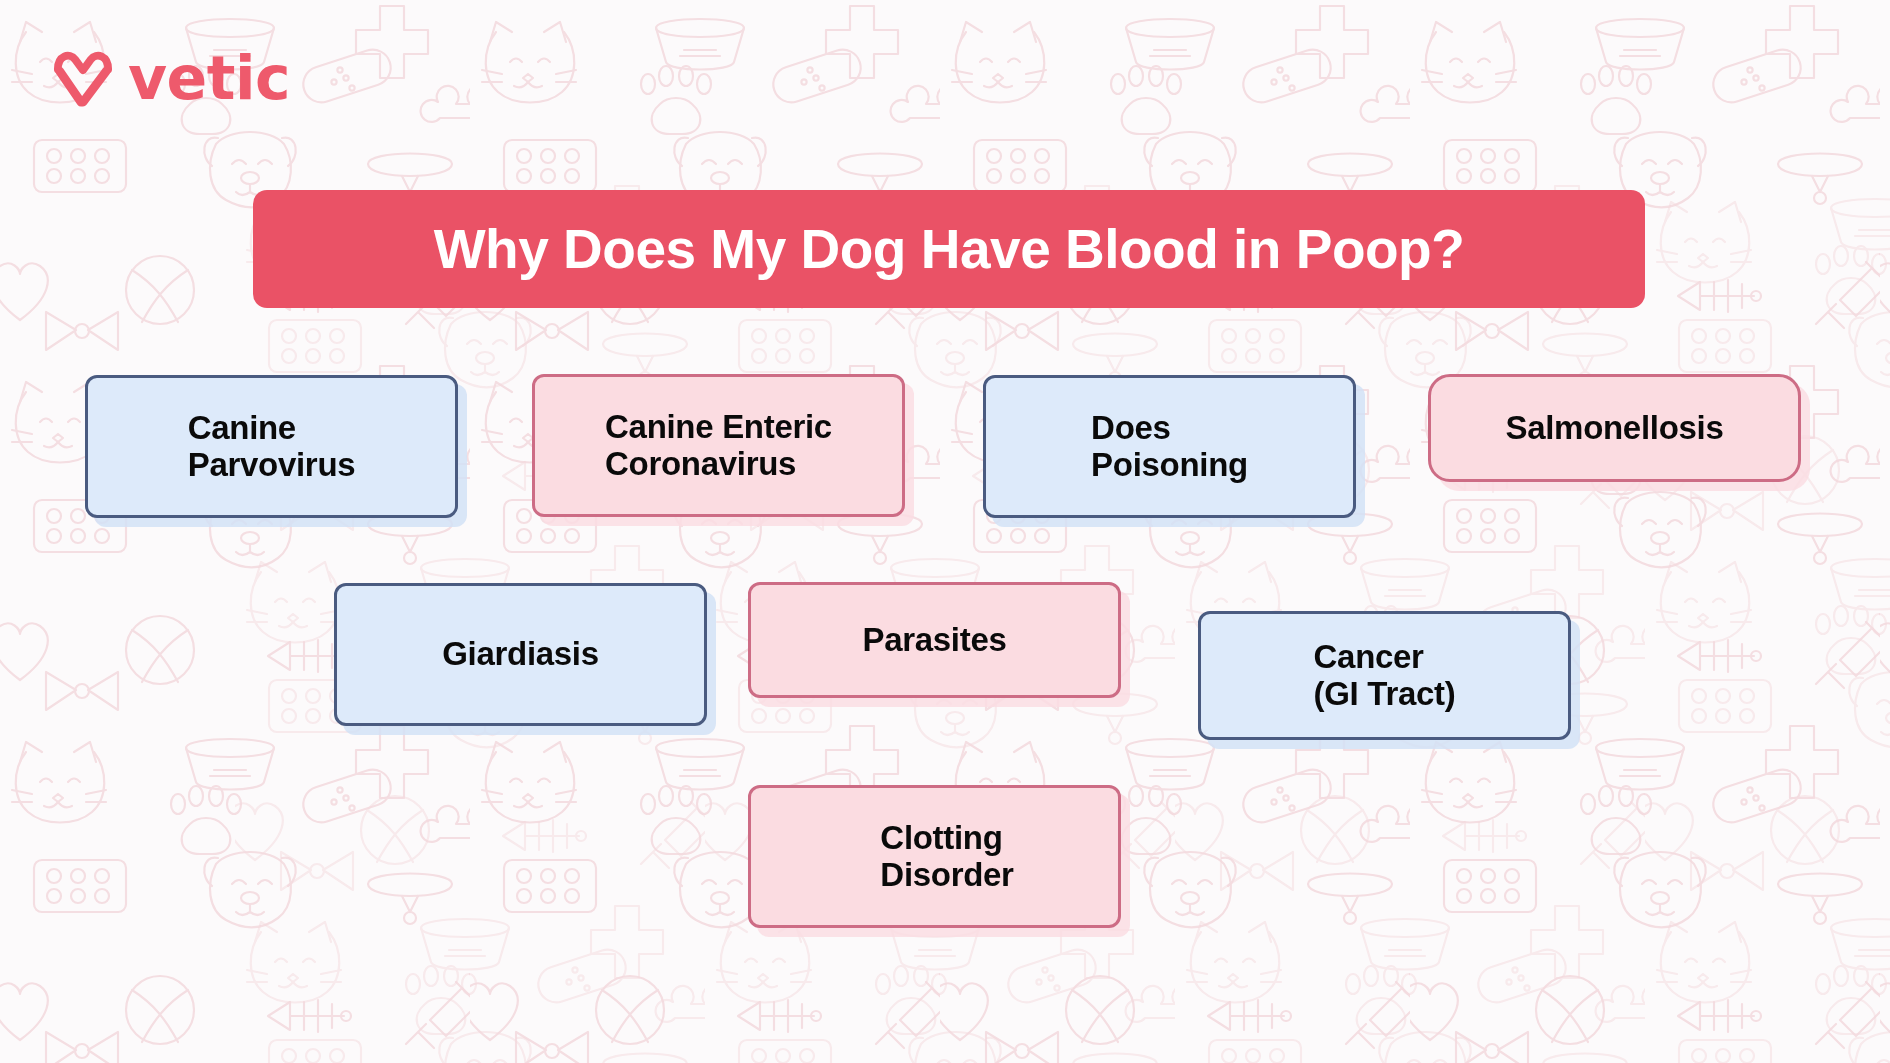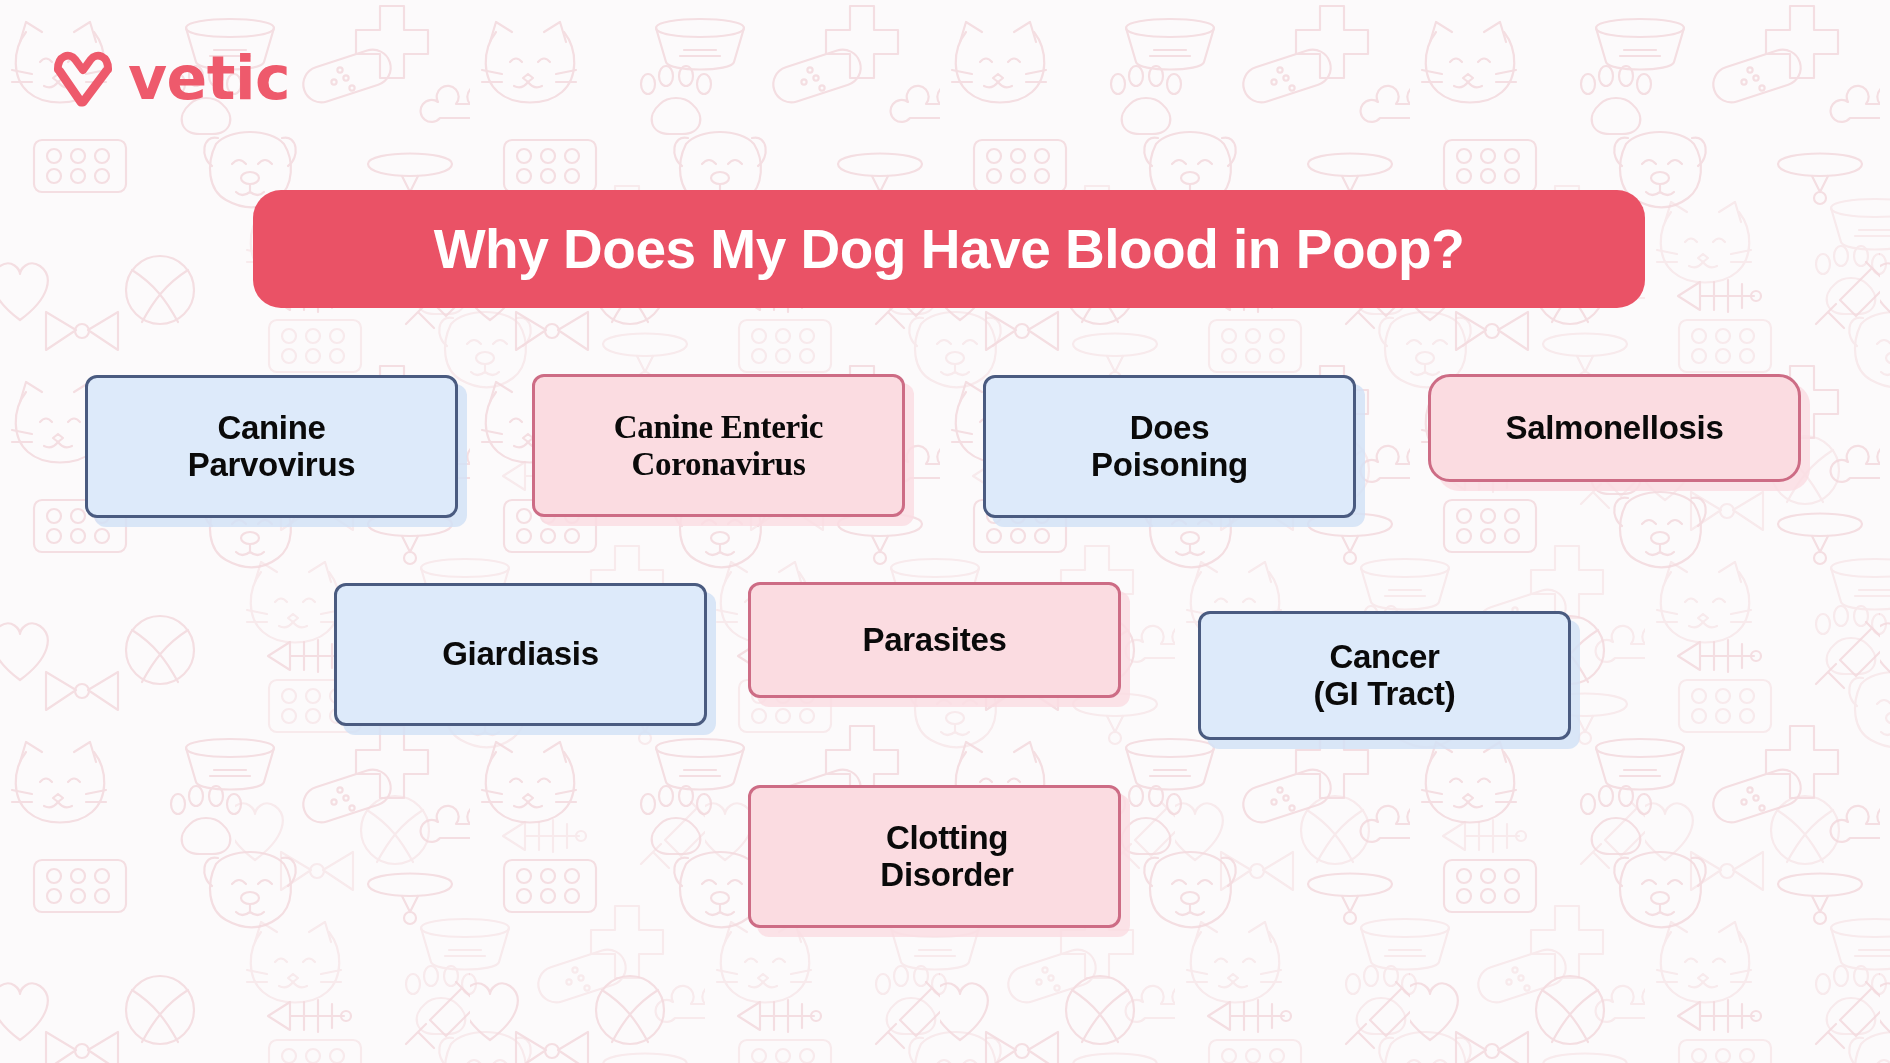--- a/index.html
+++ b/index.html
@@ -53,21 +53,21 @@
   }
 
   
   .title-banner {
     position: absolute;
     left: 253px;
     top: 190px;
     width: 1392px;
     height: 118px;
     background: #ea5266;
-    border-radius: 28px;
+    border-radius: 14px;
     display: flex;
     align-items: center;
     justify-content: center;
     z-index: 3;
   }
   .title-text {
     color: #ffffff;
     font-size: 55px;
     font-weight: 700;
     letter-spacing: -0.5px;
@@ -76,21 +76,20 @@
   }
 
   
   .box {
     position: absolute;
     box-sizing: border-box;
     border-radius: 12px;
     display: flex;
     align-items: center;
     justify-content: center;
-    text-align: center;
     z-index: 2;
     padding: 6px 12px;
   }
   .box-label {
     font-size: 33px;
     font-weight: 700;
     color: #0a0a0a;
     line-height: 1.12;
     white-space: pre-line;
     letter-spacing: -0.3px;
@@ -223,21 +222,21 @@
 
   <div class="title-banner">
     <span class="title-text">Why Does My Dog Have Blood in Poop?</span>
   </div>
 
   <div id="boxes-layer">
       <div class="box blue" style="left: 85px; top: 375px; width: 373px; height: 143px;">
         <span class="box-label">Canine
 Parvovirus</span>
       </div>
-      <div class="box pink" style="left: 532px; top: 374px; width: 373px; height: 143px; font-family: Liberation Serif, serif;">
+      <div class="box pink" style="left: 532px; top: 374px; width: 373px; height: 143px;">
         <span class="box-label">Canine Enteric
 Coronavirus</span>
       </div>
       <div class="box blue" style="left: 983px; top: 375px; width: 373px; height: 143px;">
         <span class="box-label">Does
 Poisoning</span>
       </div>
       <div class="box pink" style="left: 1428px; top: 374px; width: 373px; height: 108px; border-radius: 22px;">
         <span class="box-label">Salmonellosis</span>
       </div>

